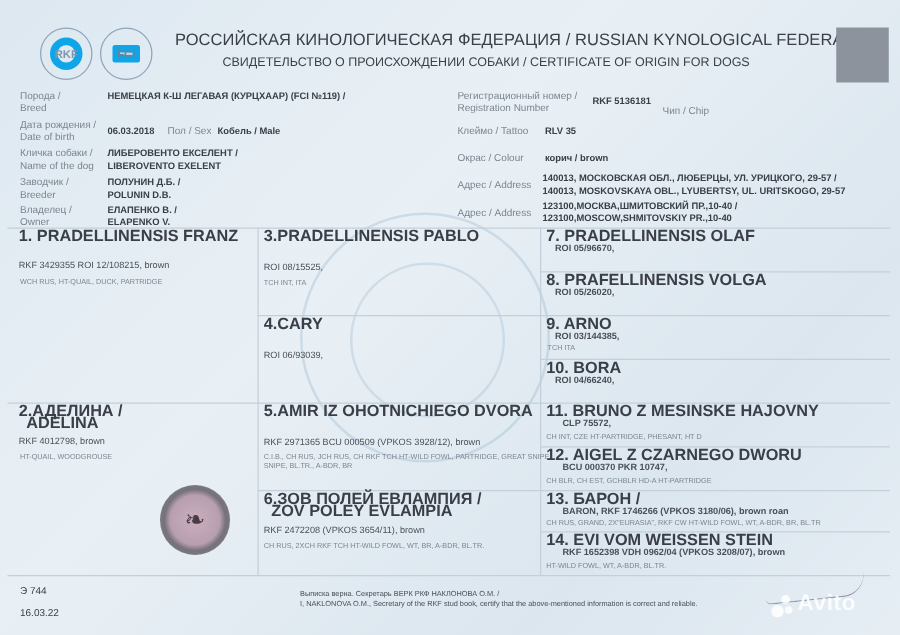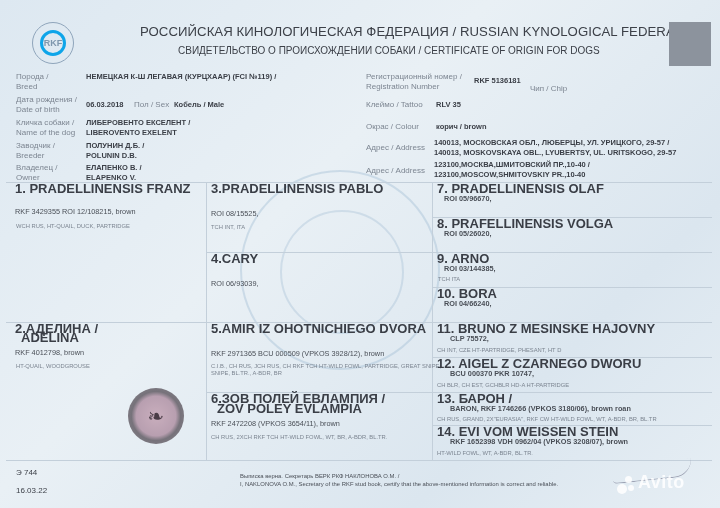--- a/index.html
+++ b/index.html
@@ -10,21 +10,21 @@
     background: linear-gradient(135deg, #dde8f1 0%, #e9f0f5 40%, #dbe6ef 75%, #e6eef4 100%);
     position: relative;
   }
   .page { position: absolute; left: 0; top: 0; width: 720px; height: 508px; }
 
   
   .logo { position: absolute; top: 22px; width: 42px; height: 42px; border-radius: 50%;
           border: 1.5px solid #8fa5bb; display: flex; align-items: center; justify-content: center; }
   .logo-rkf { left: 32px; }
   .logo-fci { left: 80px; }
-  .logo-inner { width: 26px; height: 26px; border-radius: 50%; border: 3px solid #0ea5e9;
+  .logo-inner { width: 26px; height: 26px; border-radius: 50%; border: 6px solid #0ea5e9;
                 display: flex; align-items: center; justify-content: center;
                 font-size: 9px; font-weight: bold; color: #7f97ad; }
   .logo-fci .logo-inner { width: 22px; height: 14px; border-radius: 2px; background: #c4d2de; color: #6a8299; }
   .title-main { position: absolute; left: 140px; top: 24px; font-size: 13.2px; color: #3c4048; letter-spacing: 0.05px; white-space: nowrap; }
   .title-sub { position: absolute; left: 178px; top: 45px; font-size: 10px; color: #3c4048; white-space: nowrap; font-weight: 500; }
   .photo-box { position: absolute; left: 669px; top: 22px; width: 42px; height: 44px; background: #8c939d; }
 
   
   .lbl { position: absolute; font-size: 8px; color: #7c8591; line-height: 10px; white-space: nowrap; }
   .val { position: absolute; font-size: 7.5px; color: #3a3e46; font-weight: bold; line-height: 10px; white-space: nowrap; }
@@ -57,20 +57,23 @@
 </style>
 </head>
 <body>
 
 <div class="page">
 
   <div class="seal"></div>
 
   <div class="logo logo-rkf">
     <div class="logo-inner">RKF</div>
+  </div>
+  <div class="logo logo-fci">
+    <div class="logo-inner">FCI</div>
   </div>
   <div class="title-main">РОССИЙСКАЯ КИНОЛОГИЧЕСКАЯ ФЕДЕРАЦИЯ / RUSSIAN KYNOLOGICAL FEDERATION</div>
   <div class="title-sub">СВИДЕТЕЛЬСТВО О ПРОИСХОЖДЕНИИ СОБАКИ / CERTIFICATE OF ORIGIN FOR DOGS</div>
   <div class="photo-box"></div>
 
   <div class="lbl" style="left:16px;top:72px">Порода /</div>
   <div class="lbl" style="left:16px;top:82px">Breed</div>
   <div class="val" style="left:86px;top:72px">НЕМЕЦКАЯ К-Ш ЛЕГАВАЯ (КУРЦХААР) (FCI №119) /</div>
 
   <div class="lbl" style="left:16px;top:95px">Дата рождения /</div>

